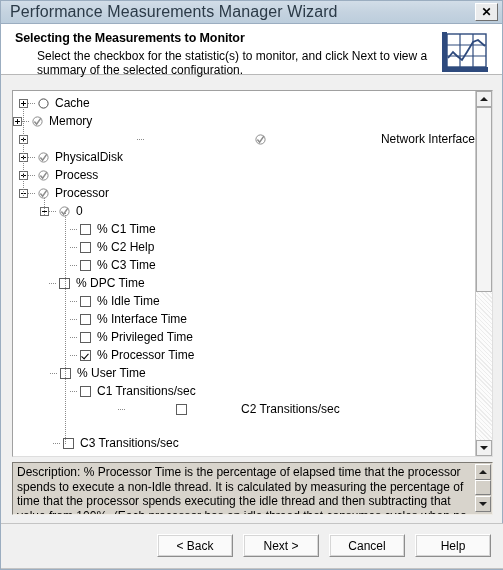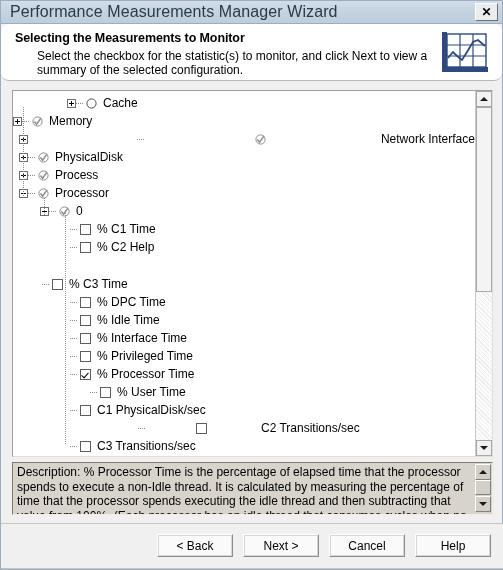--- a/index.html
+++ b/index.html
@@ -60,26 +60,25 @@
     font-size: 12px;
     font-weight: bold;
     color: #000000;
     line-height: 1;
     cursor: default;
   }
 
   
   .header {
     position: relative;
-    height: 57px;
+    height: 51px;
     box-sizing: border-box;
     background: #ffffff;
     border-bottom: 1px solid #b8b8b8;
     padding: 7px 0 0 14px;
-    border-radius: 8px;
   }
   .header-title {
     font-size: 12.5px;
     font-weight: bold;
     color: #000000;
     letter-spacing: -0.1px;
   }
   .header-sub {
     margin-top: 4px;
     margin-left: 22px;
@@ -397,21 +396,21 @@
         <line x1="7" y1="15" x2="46" y2="15" stroke="#2e4a7d" stroke-width="1.2"></line>
         <line x1="7" y1="26" x2="46" y2="26" stroke="#2e4a7d" stroke-width="1.2"></line>
         <polyline points="8,28 13,22 17,26 22,30 27,22 33,12 38,10 45,16" fill="none" stroke="#2e4a7d" stroke-width="1.8"></polyline>
       </svg>
     </div>
   </div>
 
   <div class="tree-panel">
     <div class="tree-scroll">
       <div class="tree-rows" id="tree-rows">
-          <div class="trow" style="padding-left: 6px; margin-left: 48px;">
+          <div class="trow" style="padding-left: 6px;">
             <div class="expander plus"></div>
             <div class="dots"></div>
             <div class="circ">
               <svg width="11" height="11" viewBox="0 0 11 11">
                 <circle cx="5.5" cy="5.5" r="4.6" fill="#ffffff" stroke="#4a4a4a" stroke-width="1"></circle>
               </svg>
             </div>
             <span class="lbl">Cache</span>
           </div>
           <div class="trow" style="padding-left: 0;">
@@ -485,27 +484,27 @@
             <div class="dots"></div>
             <div class="cbox"></div>
             <span class="lbl">% C1 Time</span>
           </div>
           <div class="trow" style="padding-left: 48px;">
             <div style="width: 9px; height: 9px; flex: 0 0 auto;"></div>
             <div class="dots"></div>
             <div class="cbox"></div>
             <span class="lbl">% C2 Help</span>
           </div>
-          <div class="trow" style="padding-left: 20px; margin-top: 19px;">
+          <div class="trow" style="padding-left: 48px;">
             <div style="width: 9px; height: 9px; flex: 0 0 auto;"></div>
             <div class="dots"></div>
             <div class="cbox"></div>
             <span class="lbl">% C3 Time</span>
           </div>
-          <div class="trow" style="padding-left: 48px;">
+          <div class="trow" style="padding-left: 27px;">
             <div style="width: 9px; height: 9px; flex: 0 0 auto;"></div>
             <div class="dots"></div>
             <div class="cbox"></div>
             <span class="lbl">% DPC Time</span>
           </div>
           <div class="trow" style="padding-left: 48px;">
             <div style="width: 9px; height: 9px; flex: 0 0 auto;"></div>
             <div class="dots"></div>
             <div class="cbox"></div>
             <span class="lbl">% Idle Time</span>
@@ -521,39 +520,39 @@
             <div class="dots"></div>
             <div class="cbox"></div>
             <span class="lbl">% Privileged Time</span>
           </div>
           <div class="trow" style="padding-left: 48px;">
             <div style="width: 9px; height: 9px; flex: 0 0 auto;"></div>
             <div class="dots"></div>
             <div class="cbox checked"></div>
             <span class="lbl">% Processor Time</span>
           </div>
-          <div class="trow" style="padding-left: 68px;">
+          <div class="trow" style="padding-left: 28px;">
             <div style="width: 9px; height: 9px; flex: 0 0 auto;"></div>
             <div class="dots"></div>
             <div class="cbox"></div>
             <span class="lbl">% User Time</span>
           </div>
           <div class="trow" style="padding-left: 48px;">
             <div style="width: 9px; height: 9px; flex: 0 0 auto;"></div>
             <div class="dots"></div>
             <div class="cbox"></div>
-            <span class="lbl">C1 PhysicalDisk/sec</span>
-          </div>
-          <div class="trow" style="padding-left: 68px; gap: 48px;">
+            <span class="lbl">C1 Transitions/sec</span>
+          </div>
+          <div class="trow" style="padding-left: 48px; gap: 48px;">
             <div style="width: 9px; height: 9px; flex: 0 0 auto;"></div>
             <div class="dots"></div>
             <div class="cbox"></div>
             <span class="lbl">C2 Transitions/sec</span>
           </div>
-          <div class="trow" style="padding-left: 48px;">
+          <div class="trow" style="padding-left: 31px; margin-top: 16px;">
             <div style="width: 9px; height: 9px; flex: 0 0 auto;"></div>
             <div class="dots"></div>
             <div class="cbox"></div>
             <span class="lbl">C3 Transitions/sec</span>
           </div>
           <div class="trow" style="padding-left: 48px;">
             <div style="width: 9px; height: 9px; flex: 0 0 auto;"></div>
             <div class="dots"></div>
             <div class="cbox"></div>
             <span class="lbl">DPC Rate</span>

